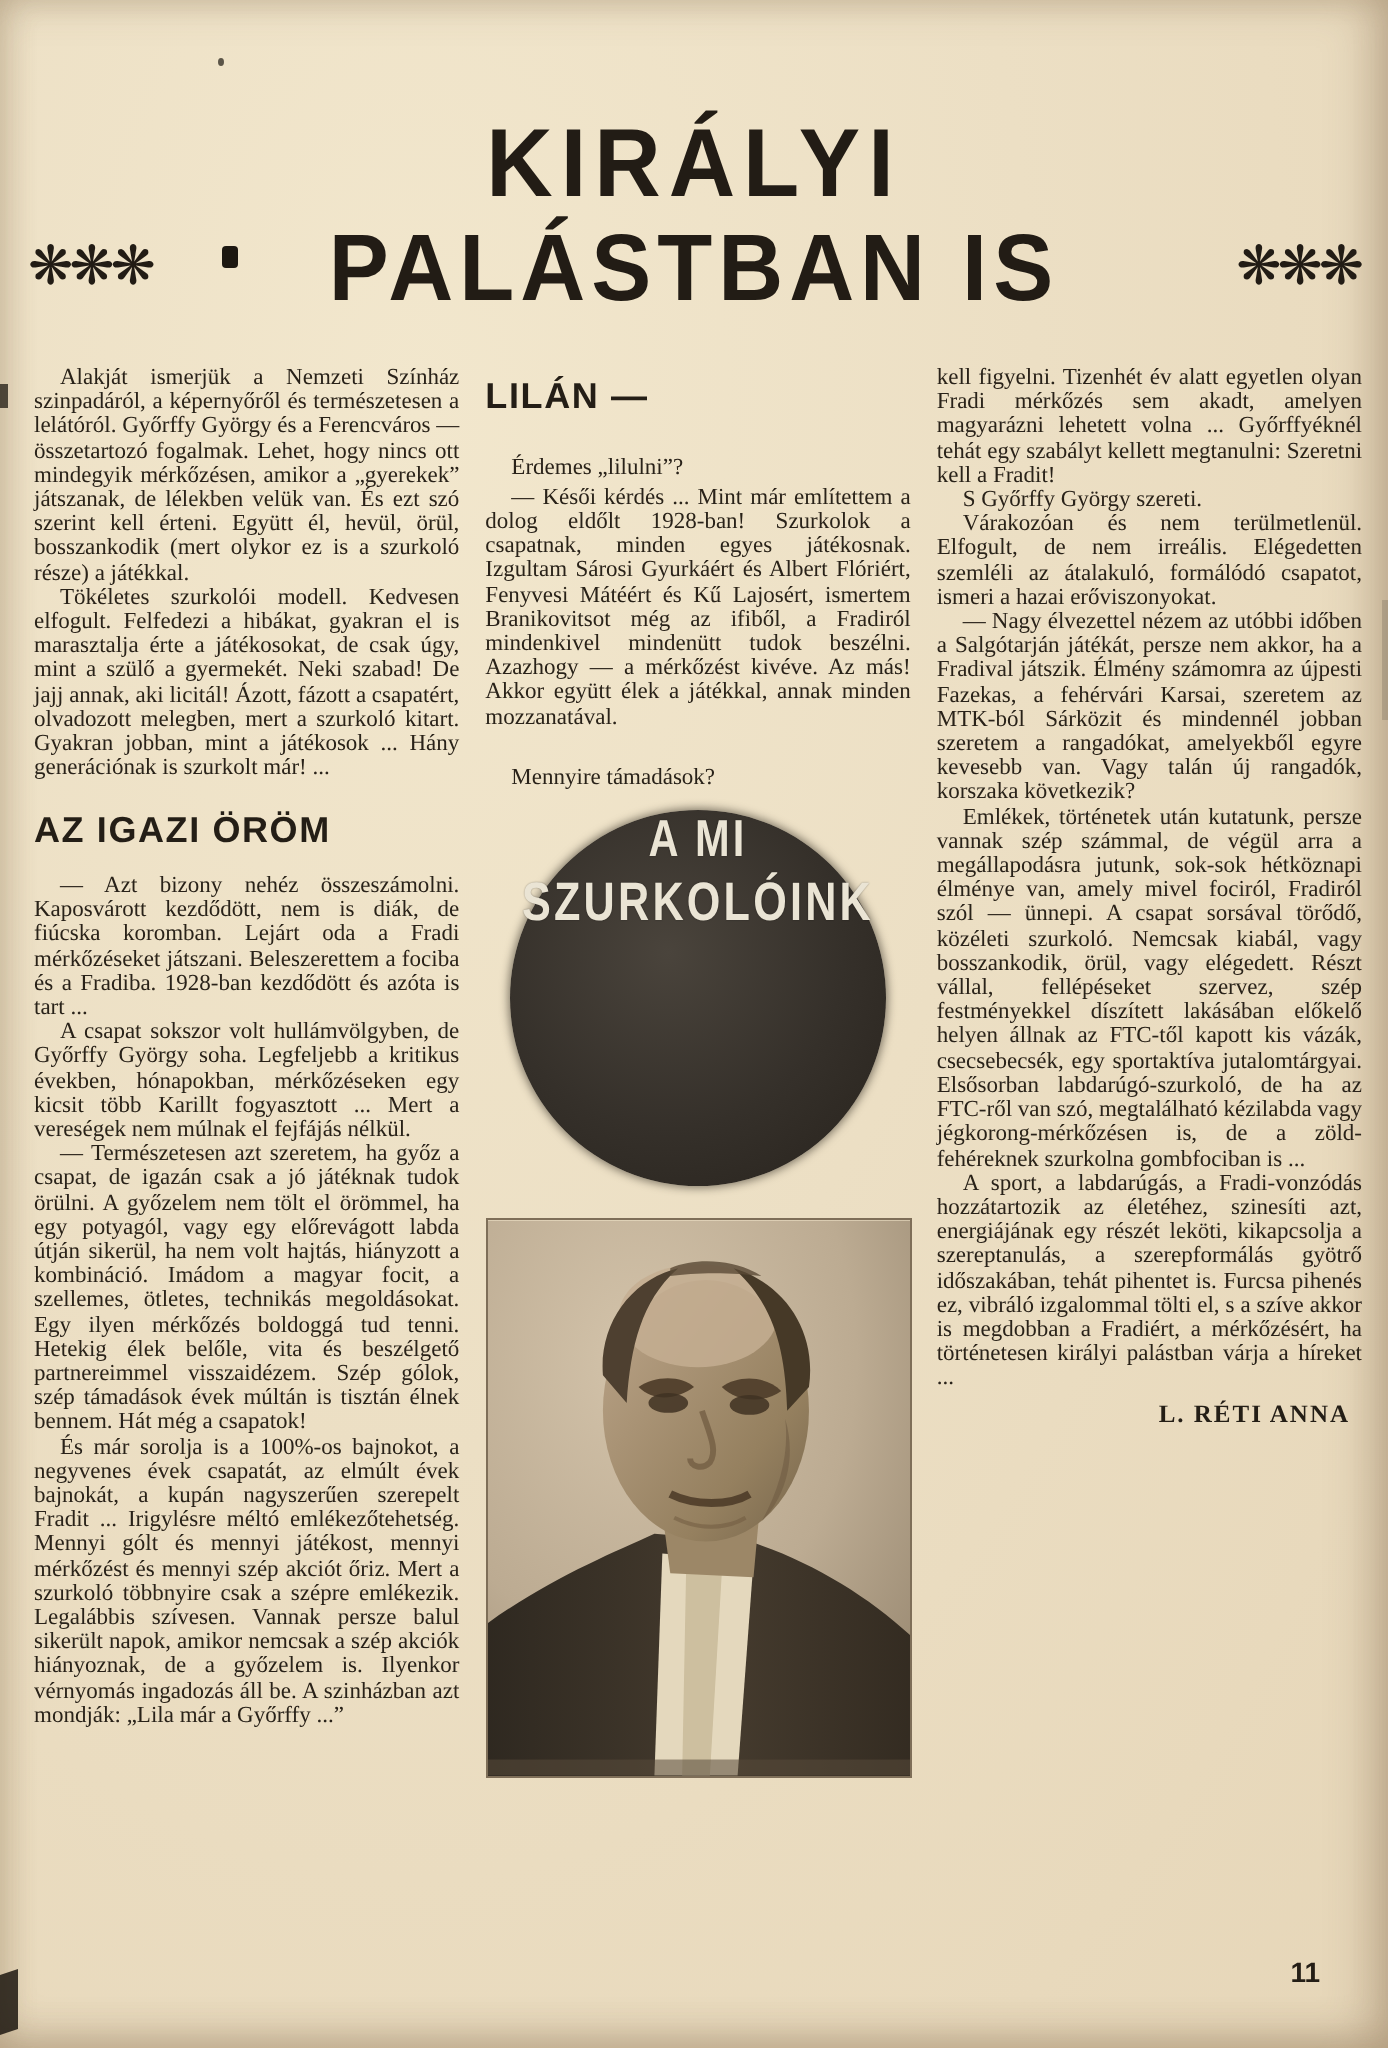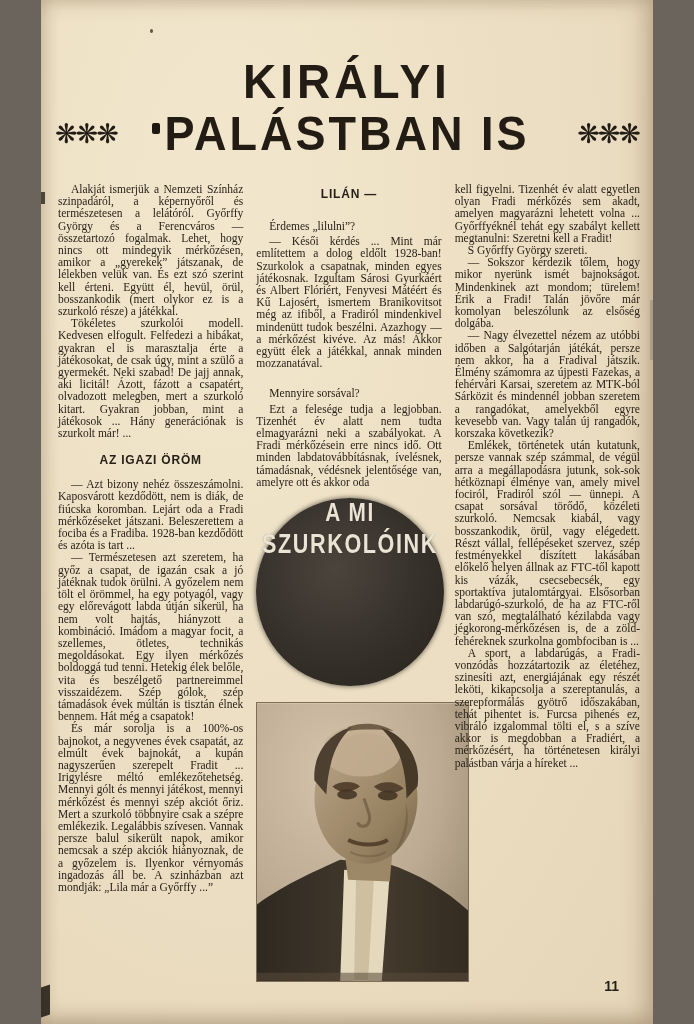--- a/index.html
+++ b/index.html
@@ -1,18 +1,18 @@
 <!DOCTYPE html>
 <html lang="hu"><head>
 <meta charset="utf-8">
 <style>
   html,body{margin:0;padding:0;background:#6b645c;}
   #page{
     position:relative;
-    width:612px;height:1024px;
+    width:694px;height:1024px;
     margin:0 auto;
     background:
       radial-gradient(ellipse at 30% 20%, #f2e7cd 0%, #ecdfc4 45%, #e6d6b8 100%);
     box-shadow: inset -10px 0 22px rgba(110,85,55,.25),
                 inset 0 -8px 18px rgba(110,85,55,.18),
                 inset 6px 0 14px rgba(120,95,60,.12);
     overflow:hidden;
     color:#292219;
     font-family:"Liberation Serif", serif;
     text-decoration:underline;
@@ -61,24 +61,23 @@
     margin:0;
     font-size:11.5px;
     line-height:12.2px;
     text-align:justify;
     text-indent:13px;
   }
   .col p.qline{margin-top:18px;margin-bottom:3px;}
   .sec-heading{
     font-family:"Liberation Sans", sans-serif;
     font-weight:bold;
-    font-size:12px;
+    font-size:18px;
     line-height:1.25;
     letter-spacing:.8px;
-    text-align:center;
     color:#241e16;
     margin:14px 0 10px 0;
   }
   .sec-heading span{display:block;}
 
   
   .badge{
     width:188px;height:188px;border-radius:50%;
     margin:10px auto 0 auto;
     background:radial-gradient(circle at 42% 38%, #4a443c 0%, #35302a 55%, #27221c 100%);
@@ -150,32 +149,32 @@
 
   <div class="columns">
 
     <div class="col">
       <p>Alakját ismerjük a Nemzeti Színház szinpadáról, a képernyőről és természetesen a lelátóról. Győrffy György és a Ferencváros — összetartozó fogalmak. Lehet, hogy nincs ott mindegyik mérkőzésen, amikor a „gyerekek” játszanak, de lélekben velük van. És ezt szó szerint kell érteni. Együtt él, hevül, örül, bosszankodik (mert olykor ez is a szurkoló része) a játékkal.</p>
       <p>Tökéletes szurkolói modell. Kedvesen elfogult. Felfedezi a hibákat, gyakran el is marasztalja érte a játékosokat, de csak úgy, mint a szülő a gyermekét. Neki szabad! De jajj annak, aki licitál! Ázott, fázott a csapatért, olvadozott melegben, mert a szurkoló kitart. Gyakran jobban, mint a játékosok ... Hány generációnak is szurkolt már! ...</p>
       <div class="sec-heading">
         <span>AZ IGAZI ÖRÖM</span>
       </div>
       <p>— Azt bizony nehéz összeszámolni. Kaposvárott kezdődött, nem is diák, de fiúcska koromban. Lejárt oda a Fradi mérkőzéseket játszani. Beleszerettem a fociba és a Fradiba. 1928-ban kezdődött és azóta is tart ...</p>
+      <p>A csapat sokszor volt hullámvölgyben, de Győrffy György soha. Legfeljebb a kritikus években, hónapokban, mérkőzéseken egy kicsit több Karillt fogyasztott ... Mert a vereségek nem múlnak el fejfájás nélkül.</p>
       <p>— Természetesen azt szeretem, ha győz a csapat, de igazán csak a jó játéknak tudok örülni. A győzelem nem tölt el örömmel, ha egy potyagól, vagy egy előrevágott labda útján sikerül, ha nem volt hajtás, hiányzott a kombináció. Imádom a magyar focit, a szellemes, ötletes, technikás megoldásokat. Egy ilyen mérkőzés boldoggá tud tenni. Hetekig élek belőle, vita és beszélgető partnereimmel visszaidézem. Szép gólok, szép támadások évek múltán is tisztán élnek bennem. Hát még a csapatok!</p>
       <p>És már sorolja is a 100%-os bajnokot, a negyvenes évek csapatát, az elmúlt évek bajnokát, a kupán nagyszerűen szerepelt Fradit ... Irigylésre méltó emlékezőtehetség. Mennyi gólt és mennyi játékost, mennyi mérkőzést és mennyi szép akciót őriz. Mert a szurkoló többnyire csak a szépre emlékezik. Legalábbis szívesen. Vannak persze balul sikerült napok, amikor nemcsak a szép akciók hiányoznak, de a győzelem is. Ilyenkor vérnyomás ingadozás áll be. A szinházban azt mondják: „Lila már a Győrffy ...”</p>
     </div>
 
     <div class="col">
       <div class="sec-heading" style="margin-top:4px;">
         <span>LILÁN —</span>
       </div>
       <p class="qline">Érdemes „lilulni”?</p>
       <p>— Késői kérdés ... Mint már említettem a dolog eldőlt 1928-ban! Szurkolok a csapatnak, minden egyes játékosnak. Izgultam Sárosi Gyurkáért és Albert Flóriért, Fenyvesi Mátéért és Kű Lajosért, ismertem Branikovitsot még az ifiből, a Fradiról mindenkivel mindenütt tudok beszélni. Azazhogy — a mérkőzést kivéve. Az más! Akkor együtt élek a játékkal, annak minden mozzanatával.</p>
-      <p class="qline">Mennyire sorsával?</p>
-      <p>Ezt a felesége tudja a legjobban. Tizenhét év alatt nem tudta elmagyarázni neki a szabályokat. A Fradi mérkőzésein erre nincs idő. Ott minden labdatovábbításnak, ívelésnek, támadásnak, védésnek jelentősége van, amelyre ott és akkor oda</p>
+      <p class="qline">Mennyire támadások?</p>
 
       <div class="badge">
         <div class="badge-text">
           <span class="b1">A MI</span>
           <span class="b2">SZURKOLÓINK</span>
         </div>
       </div>
 
       <svg class="photo" viewBox="0 0 213 280" xmlns="http://www.w3.org/2000/svg" aria-hidden="true">
         <defs>
@@ -224,24 +223,25 @@
 
         <path d="M150,100 C156,120 150,140 138,152 C148,134 152,116 150,100 Z" fill="#6d5a41" opacity="0.55"></path>
 
         <rect x="0" y="272" width="213" height="8" fill="#584b3a" opacity="0.55"></rect>
       </svg>
     </div>
 
     <div class="col">
       <p style="text-indent:0;">kell figyelni. Tizenhét év alatt egyetlen olyan Fradi mérkőzés sem akadt, amelyen magyarázni lehetett volna ... Győrffyéknél tehát egy szabályt kellett megtanulni: Szeretni kell a Fradit!</p>
       <p>S Győrffy György szereti.</p>
-      <p>— Sokszor kérdezik tőlem, hogy mikor nyerünk ismét bajnokságot. Mindenkinek azt mondom; türelem! Érik a Fradi! Talán jövőre már komolyan beleszólunk az elsőség dolgába.</p>
+      <p>Várakozóan és nem terülmetlenül. Elfogult, de nem irreális. Elégedetten szemléli az átalakuló, formálódó csapatot, ismeri a hazai erőviszonyokat.</p>
       <p>— Nagy élvezettel nézem az utóbbi időben a Salgótarján játékát, persze nem akkor, ha a Fradival játszik. Élmény számomra az újpesti Fazekas, a fehérvári Karsai, szeretem az MTK-ból Sárközit és mindennél jobban szeretem a rangadókat, amelyekből egyre kevesebb van. Vagy talán új rangadók, korszaka következik?</p>
       <p>Emlékek, történetek után kutatunk, persze vannak szép számmal, de végül arra a megállapodásra jutunk, sok-sok hétköznapi élménye van, amely mivel fociról, Fradiról szól — ünnepi. A csapat sorsával törődő, közéleti szurkoló. Nemcsak kiabál, vagy bosszankodik, örül, vagy elégedett. Részt vállal, fellépéseket szervez, szép festményekkel díszített lakásában előkelő helyen állnak az FTC-től kapott kis vázák, csecsebecsék, egy sportaktíva jutalomtárgyai. Elsősorban labdarúgó-szurkoló, de ha az FTC-ről van szó, megtalálható kézilabda vagy jégkorong-mérkőzésen is, de a zöld-fehéreknek szurkolna gombfociban is ...</p>
       <p>A sport, a labdarúgás, a Fradi-vonzódás hozzátartozik az életéhez, szinesíti azt, energiájának egy részét leköti, kikapcsolja a szereptanulás, a szerepformálás gyötrő időszakában, tehát pihentet is. Furcsa pihenés ez, vibráló izgalommal tölti el, s a szíve akkor is megdobban a Fradiért, a mérkőzésért, ha történetesen királyi palástban várja a híreket ...</p>
+      <div class="byline">L. RÉTI ANNA</div>
     </div>
   </div>
 
   <div class="pagenum">11</div>
 
   <div class="artifact a1"></div>
   <div class="artifact a2"></div>
   <div class="artifact a3"></div>
   <div class="artifact a4"></div>
   <div class="artifact a5"></div>

